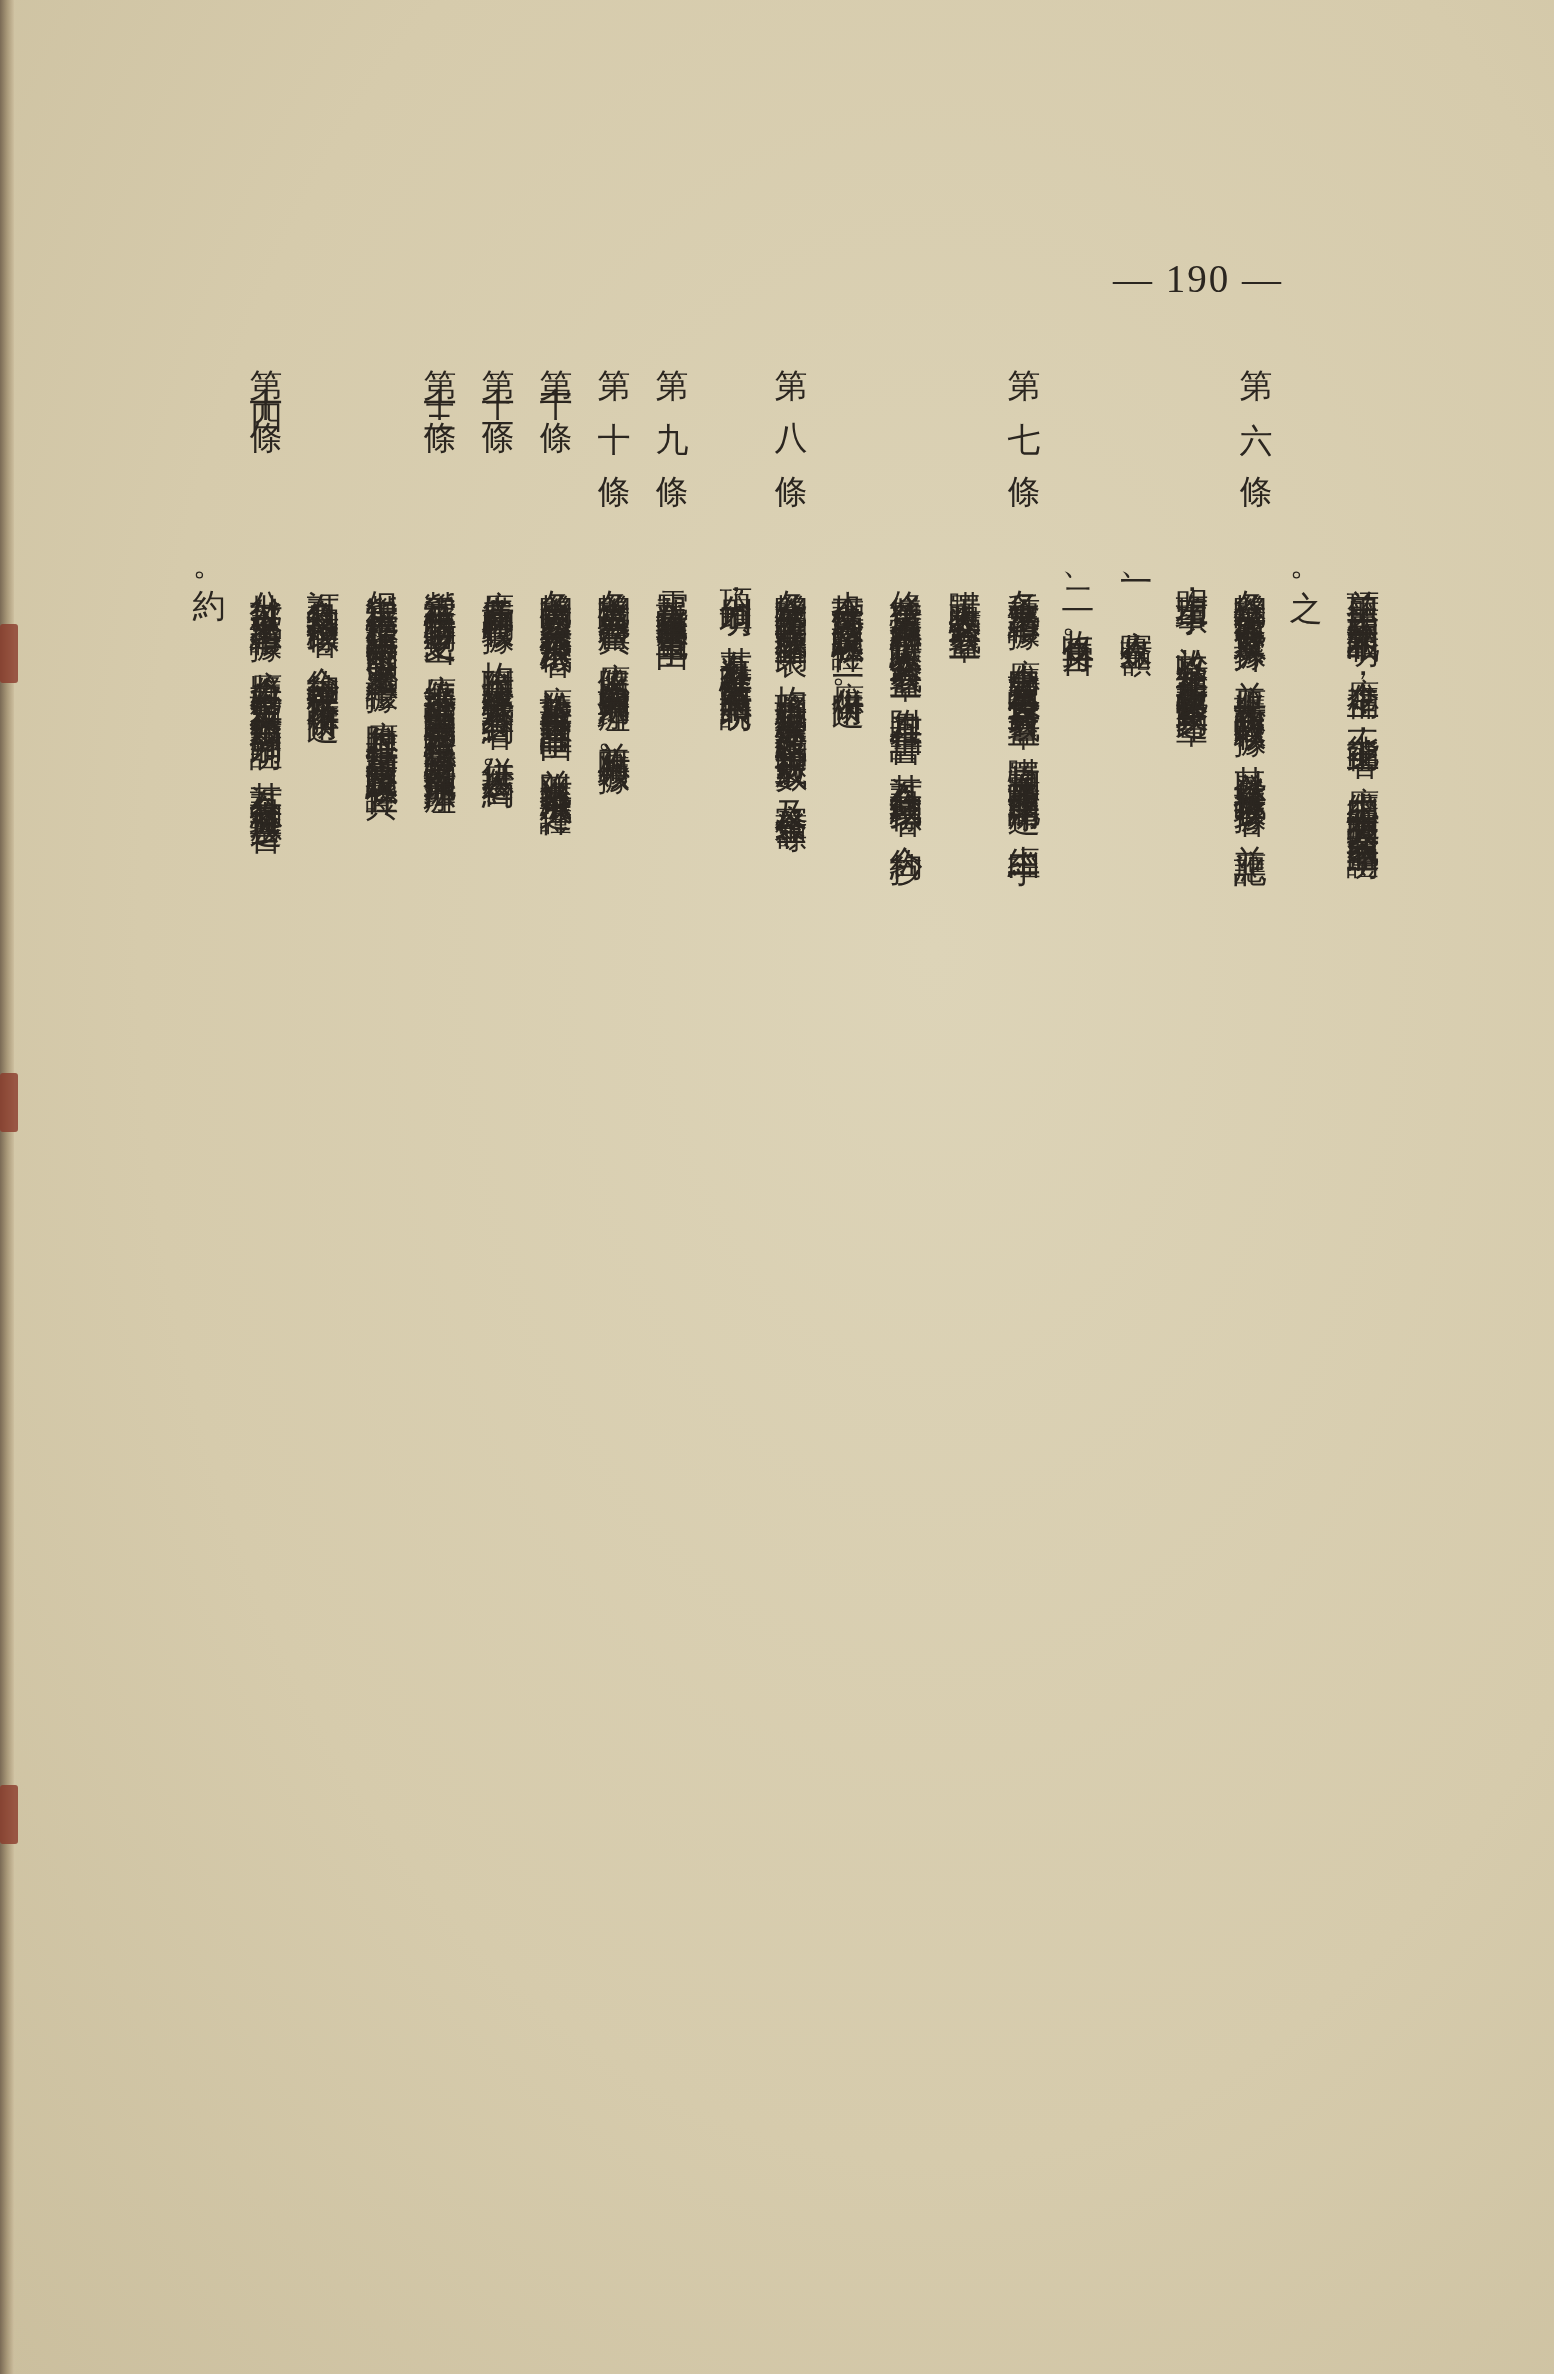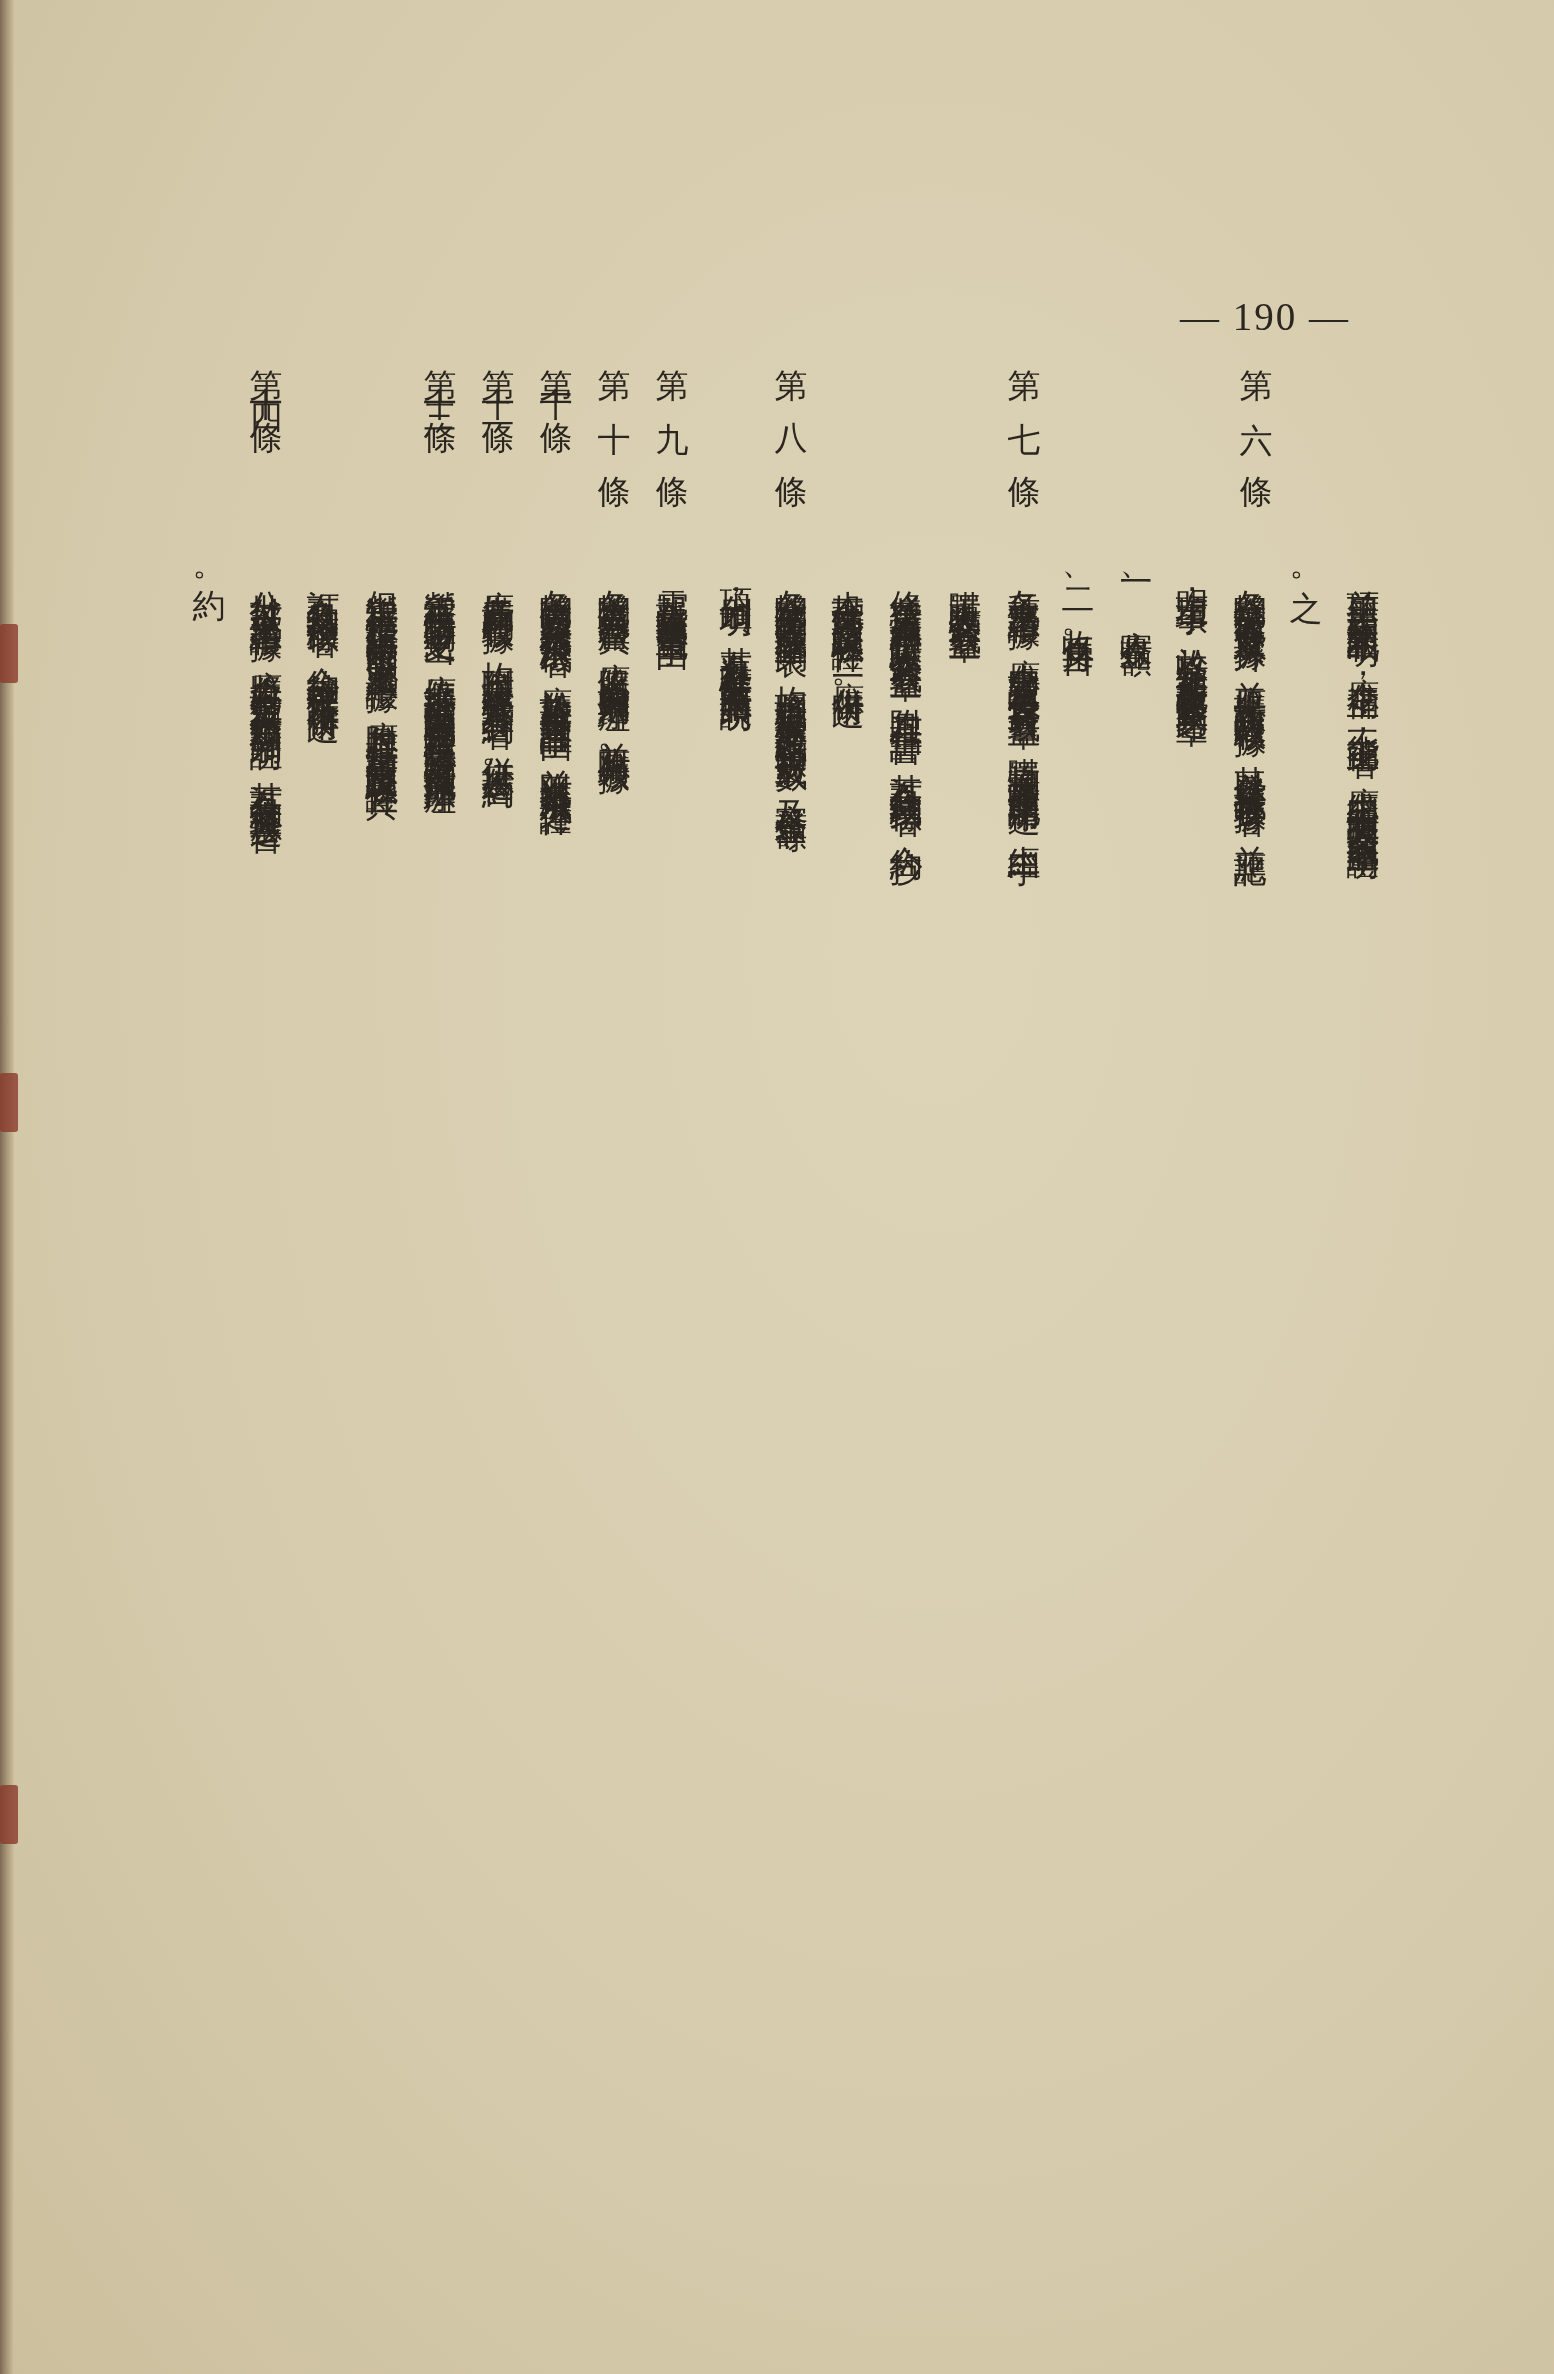--- a/index.html
+++ b/index.html
@@ -33,28 +33,27 @@
       left: 0;
       width: 17.6px;
       height: 59px;
       background: #8a3a2a;
       border-radius: 2.9px;
       opacity: 0.8;
     }
     .page-number {
       position: absolute;
       top: 256px;
-      left: 1175px;
+      left: 1108px;
       width: 180px;
       text-align: center;
       font-family: "Liberation Serif", serif;
       font-size: 39px;
       letter-spacing: 2px;
       color: #2b2620;
-      margin-top: 38px;
     }
   </style>
 </head>
 <body>
 
 <div class="page">
   <div class="spine"></div>
   <div class="spine-mark" style="top:624px"></div>
   <div class="spine-mark" style="top:1073px"></div>
   <div class="spine-mark" style="top:1785px"></div>

